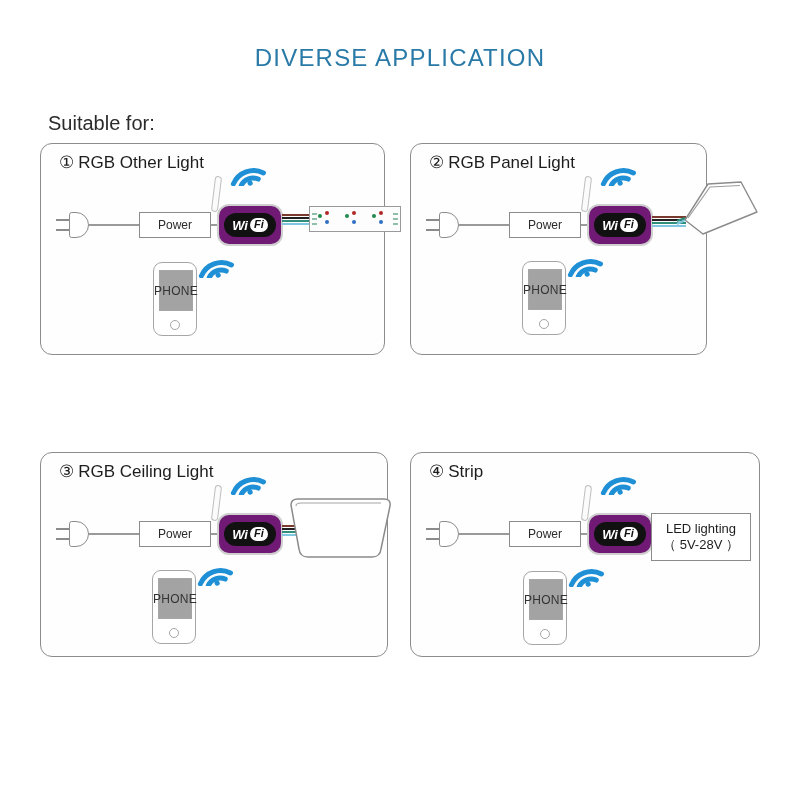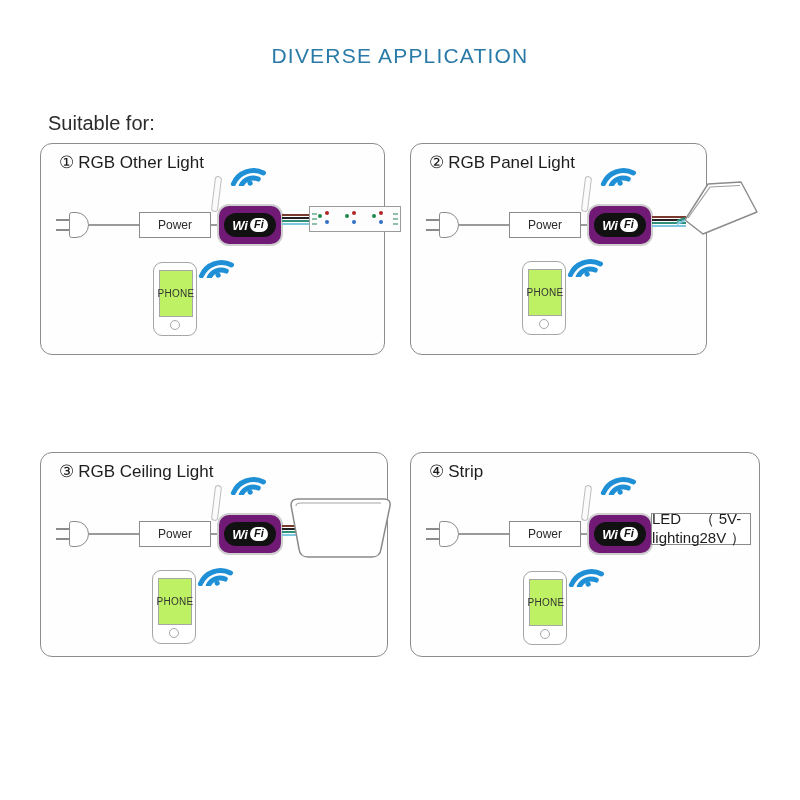--- a/index.html
+++ b/index.html
@@ -13,21 +13,21 @@
     position: relative;
     width: 800px; height: 800px;
     background: #ffffff;
   }
   
   .title {
     position: absolute;
     left: 0; top: 44px;
     width: 800px;
     text-align: center;
-    font-size: 21px;
+    font-size: 24px;
     letter-spacing: 1.2px;
     color: #2a7aa8;
     font-family: "Liberation Sans", sans-serif;
   }
   
   .suitable {
     position: absolute;
     left: 48px; top: 112px;
     font-size: 20px;
     color: #2b2b2b;
@@ -159,26 +159,26 @@
     position: absolute;
     width: 44px; height: 74px;
     border: 1.6px solid #a6a6a6;
     border-radius: 9px;
     background: #fff;
     box-sizing: border-box;
   }
   .phone .screen {
     position: absolute;
     left: 5px; top: 7px;
-    width: 34px; height: 47px;
+    width: 34px; height: 41px;
     border: 1.3px solid #a6a6a6;
-    background: #bef264;
+    background: #a3a3a3;
     box-sizing: border-box;
     display: flex; align-items: center; justify-content: center;
-    font-size: 10px;
+    font-size: 12px;
     color: #333;
     letter-spacing: .3px;
   }
   .phone .home {
     position: absolute;
     left: 50%; bottom: 5px;
     margin-left: -5px;
     width: 10px; height: 10px;
     border: 1.3px solid #a6a6a6;
     border-radius: 50%;
@@ -201,27 +201,27 @@
 
   .strip-edge {
     position: absolute;
     width: 5px; height: 2px;
     background: #8fbfa8;
   }
 
   
   .led-box {
     position: absolute;
-    width: 100px; height: 32px;
+    width: 100px; height: 48px;
     border: 1.5px solid #8b8b8b;
     background: #fff;
     box-sizing: border-box;
-    display: flex; flex-direction: row;
+    display: flex; flex-direction: column;
     align-items: center; justify-content: center;
-    font-size: 15px;
+    font-size: 13px;
     color: #1d1d1d;
     line-height: 1.25;
   }
 </style>
 </head>
 <body>
 
 <div id="page">
 
   <div class="title">DIVERSE APPLICATION</div>

